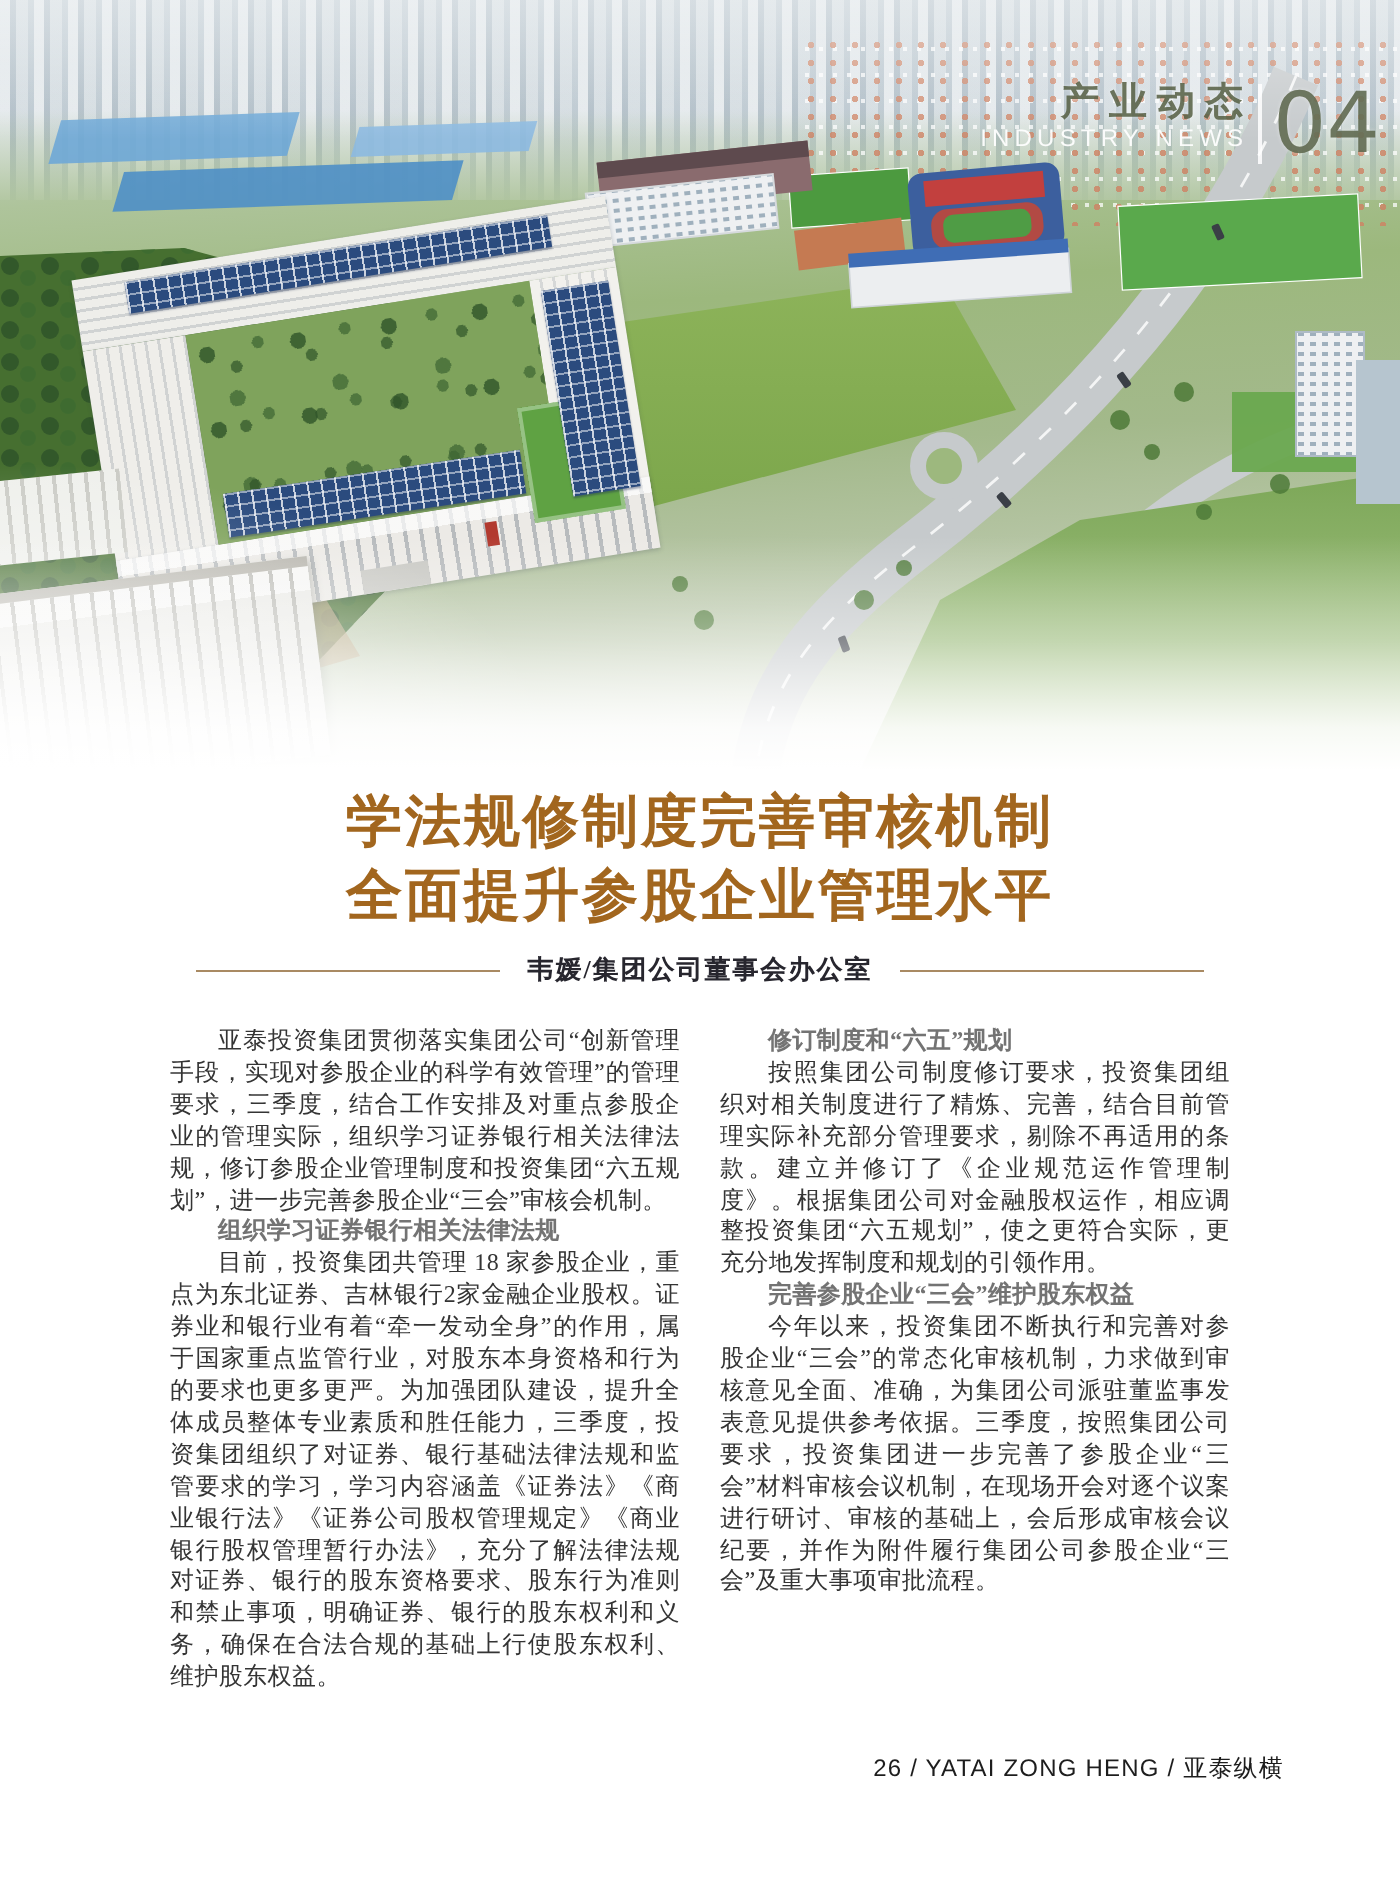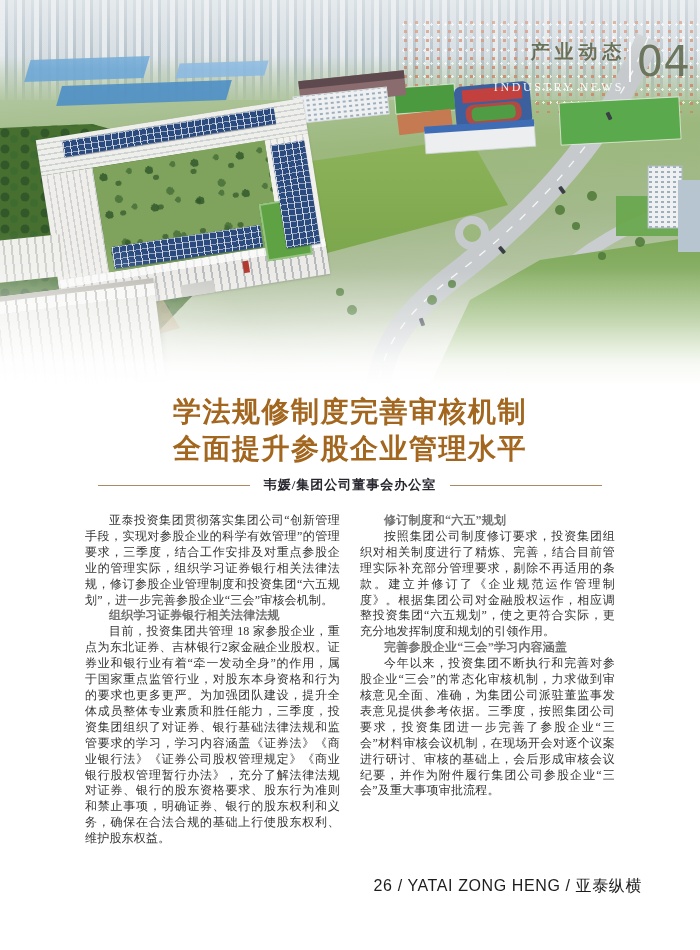--- a/index.html
+++ b/index.html
@@ -84,39 +84,39 @@
     background:linear-gradient(180deg, rgba(255,255,255,.45), rgba(255,255,255,0)); pointer-events:none; }
   .fade-bottom { position:absolute; left:0; top:268px; width:700px; height:117px;
     background:linear-gradient(180deg, rgba(255,255,255,0) 0%, rgba(255,255,255,.4) 45%, rgba(255,255,255,.9) 82%, #ffffff 100%); pointer-events:none; }
   .fade-corner { position:absolute; left:0; top:230px; width:280px; height:155px;
     background:radial-gradient(ellipse at 0% 100%, rgba(255,255,255,.7) 0%, rgba(255,255,255,0) 70%); pointer-events:none; }
 
   
   .hero-label { position:absolute; top:42px; right:10px; display:flex; font-family:"Liberation Sans","DejaVu Sans",sans-serif; }
   .label-txt { display:flex; flex-direction:column; align-items:flex-end; margin-right:7px; }
   .label-cn { font-size:19px; font-weight:bold; letter-spacing:5px; color:rgba(78,88,58,.82); line-height:19px; margin-right:-5px; text-shadow:0 0 2px rgba(255,255,255,.5); }
-  .label-en { font-size:12px; letter-spacing:2.6px; color:rgba(255,255,255,.92); line-height:15px; margin-top:19px; margin-right:-2.6px;font-family:Liberation Serif, serif; }
+  .label-en { font-size:12px; letter-spacing:2.6px; color:rgba(255,255,255,.92); line-height:15px; margin-top:1px; margin-right:-2.6px; }
   .label-bar { width:0; height:40px; border-left:2px solid rgba(255,255,255,.85); margin-right:6px; }
   .label-num { font-size:42px; line-height:40px; color:rgba(92,102,76,.88); font-weight:400; text-shadow:0 0 2px rgba(255,255,255,.4); font-family:"DejaVu Sans","Liberation Sans",sans-serif; }
 
   
   #titleBlock { position:absolute; left:0; top:395px; width:700px; text-align:center;
     font-family:"Liberation Sans","DejaVu Sans",sans-serif; }
   .title-line { font-size:28px; line-height:37px; font-weight:900; letter-spacing:1.5px; color:#a2661e;font-family:Liberation Mono, monospace; }
   #byline { position:absolute; left:0; top:476px; width:700px; display:flex; align-items:center; justify-content:center; }
   .byline-rule { width:152px; height:0; border-top:1px solid #a98a63; }
   .byline-text { font-size:13px; font-weight:bold; color:#27262e; margin:0 14px; letter-spacing:1px; }
 
   #bodyCols { position:absolute; left:85px; top:513px; width:530px; display:flex; gap:20px; }
   .col { width:255px; }
   .para { font-size:12px; line-height:15.9px; text-align:justify; text-indent:2em; color:#343434; letter-spacing:.2px; }
   .subhead { font-size:12px; line-height:15.9px; font-weight:bold; color:#737373; text-indent:2em; letter-spacing:.2px; }
 
   #footer { position:absolute; top:876px; right:58px; font-family:"Liberation Sans","DejaVu Sans",sans-serif;
-    font-size:16px; color:#1d1d1d; letter-spacing:.6px; }
+    font-size:12px; color:#1d1d1d; letter-spacing:.6px; }
 </style>
 </head>
 <body>
 
 <div id="page">
 
   <div id="hero">
     <div class="city-strip"></div>
     <div class="roof-blue" id="roofA"></div>
     <div class="roof-blue" id="roofB"></div>
@@ -254,20 +254,20 @@
 
   <div id="bodyCols">
     <div class="col">
         <p class="para">亚泰投资集团贯彻落实集团公司“创新管理手段，实现对参股企业的科学有效管理”的管理要求，三季度，结合工作安排及对重点参股企业的管理实际，组织学习证券银行相关法律法规，修订参股企业管理制度和投资集团“六五规划”，进一步完善参股企业“三会”审核会机制。</p>
         <h3 class="subhead">组织学习证券银行相关法律法规</h3>
         <p class="para">目前，投资集团共管理 18 家参股企业，重点为东北证券、吉林银行2家金融企业股权。证券业和银行业有着“牵一发动全身”的作用，属于国家重点监管行业，对股东本身资格和行为的要求也更多更严。为加强团队建设，提升全体成员整体专业素质和胜任能力，三季度，投资集团组织了对证券、银行基础法律法规和监管要求的学习，学习内容涵盖《证券法》《商业银行法》《证券公司股权管理规定》《商业银行股权管理暂行办法》，充分了解法律法规对证券、银行的股东资格要求、股东行为准则和禁止事项，明确证券、银行的股东权利和义务，确保在合法合规的基础上行使股东权利、维护股东权益。</p>
       </div>
     <div class="col">
         <h3 class="subhead">修订制度和“六五”规划</h3>
         <p class="para">按照集团公司制度修订要求，投资集团组织对相关制度进行了精炼、完善，结合目前管理实际补充部分管理要求，剔除不再适用的条款。建立并修订了《企业规范运作管理制度》。根据集团公司对金融股权运作，相应调整投资集团“六五规划”，使之更符合实际，更充分地发挥制度和规划的引领作用。</p>
-        <h3 class="subhead">完善参股企业“三会”学习内容涵盖</h3>
+        <h3 class="subhead">完善参股企业“三会”维护股东权益</h3>
         <p class="para">今年以来，投资集团不断执行和完善对参股企业“三会”的常态化审核机制，力求做到审核意见全面、准确，为集团公司派驻董监事发表意见提供参考依据。三季度，按照集团公司要求，投资集团进一步完善了参股企业“三会”材料审核会议机制，在现场开会对逐个议案进行研讨、审核的基础上，会后形成审核会议纪要，并作为附件履行集团公司参股企业“三会”及重大事项审批流程。</p>
       </div>
   </div>
 
   <div id="footer">26 / YATAI ZONG HENG / 亚泰纵横</div>
 
 </div>
 
 </body></html>

